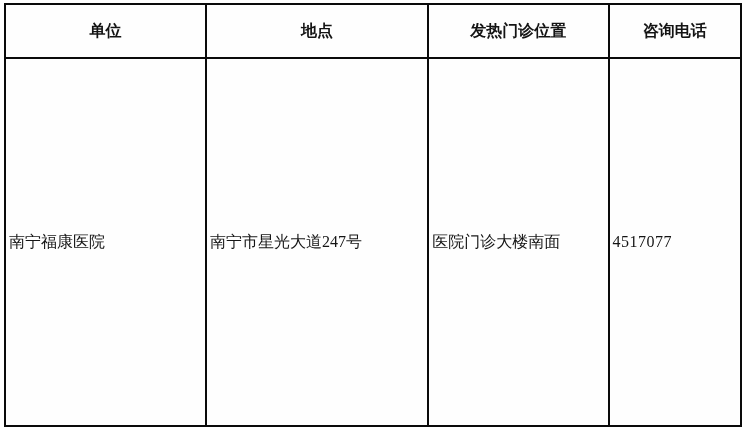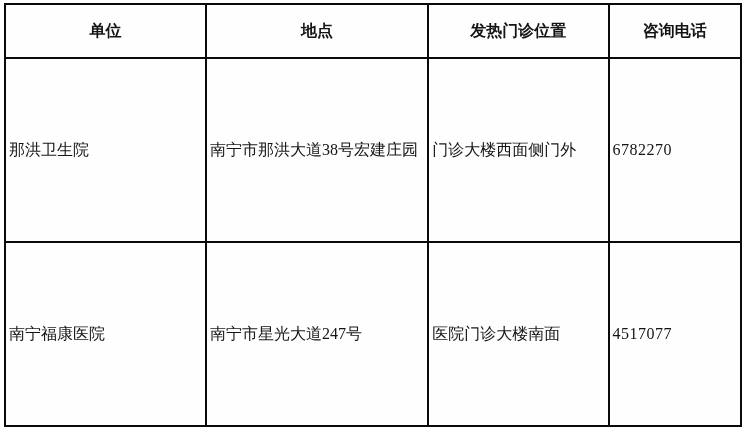--- a/index.html
+++ b/index.html
@@ -59,25 +59,19 @@
   <thead>
     <tr>
       <th>单位</th>
       <th>地点</th>
       <th>发热门诊位置</th>
       <th>咨询电话</th>
     </tr>
   </thead>
   <tbody>
     <tr>
-      <td class="unit-cell">那洪卫生院</td>
-      <td class="addr-cell">南宁市那洪大道38号宏建庄园</td>
-      <td class="fever-cell">门诊大楼西面侧门外</td>
-      <td class="phone-cell">6782270</td>
-    </tr>
-    <tr>
       <td class="unit-cell">南宁福康医院</td>
       <td class="addr-cell">南宁市星光大道247号</td>
       <td class="fever-cell">医院门诊大楼南面</td>
       <td class="phone-cell">4517077</td>
     </tr>
   </tbody>
 </table>
 
 </body></html>

